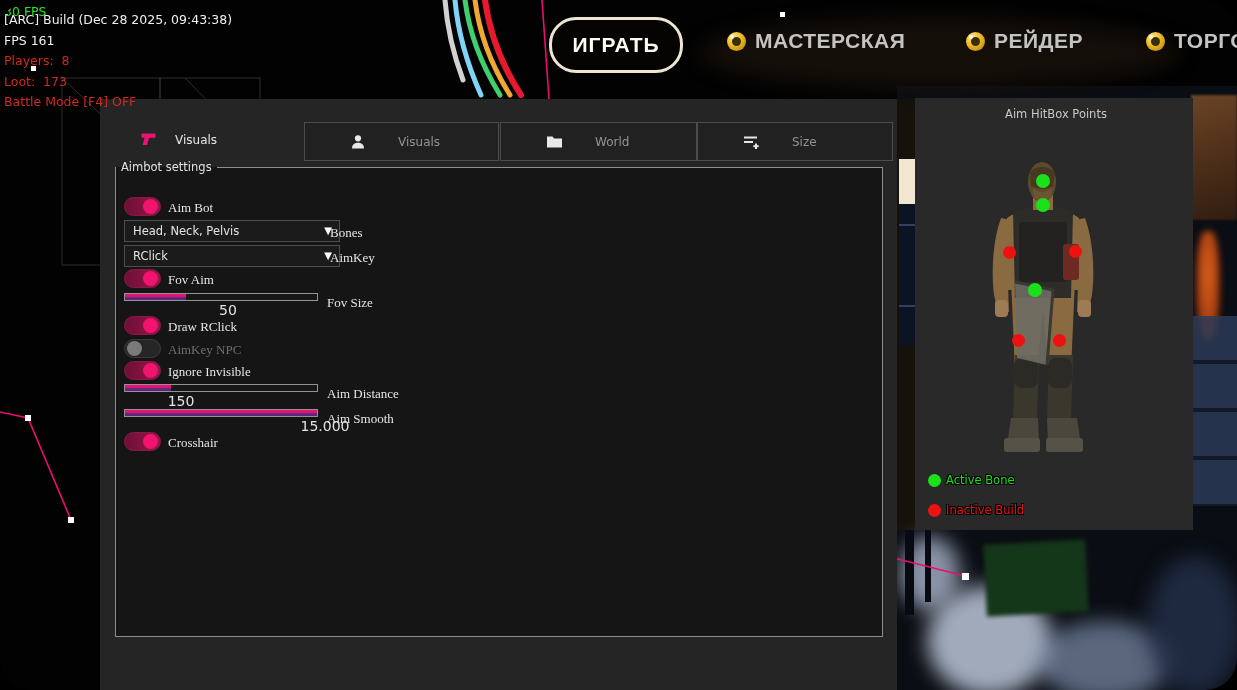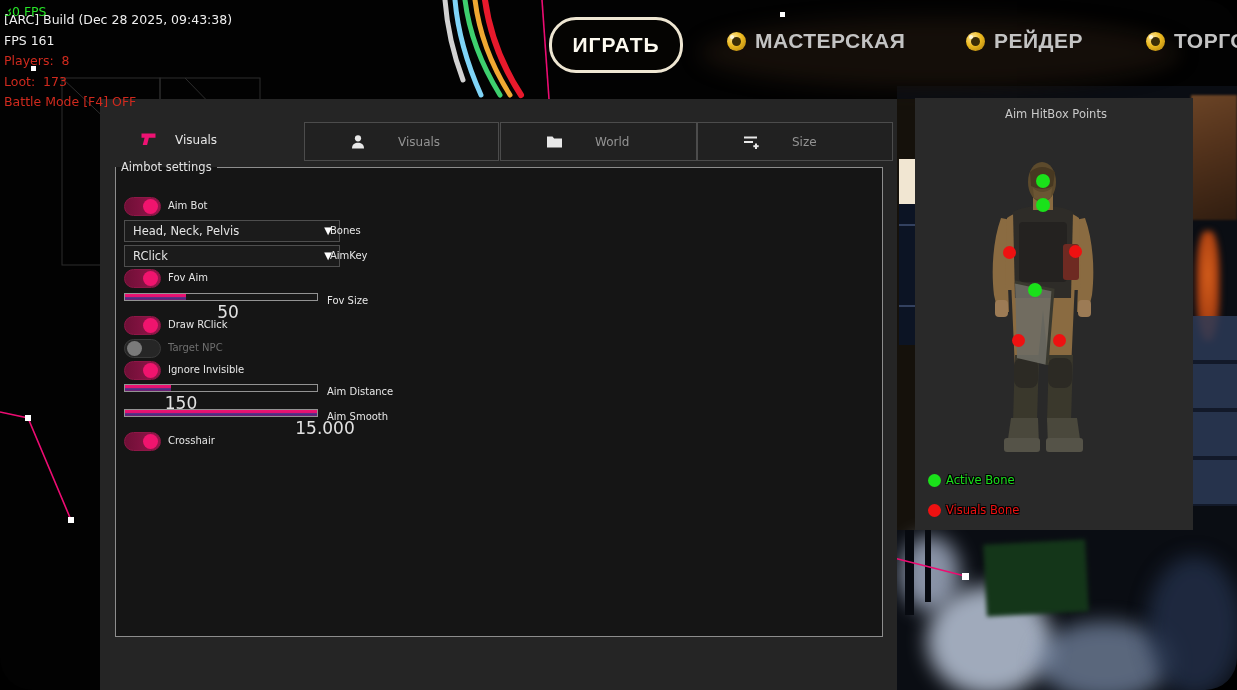--- a/index.html
+++ b/index.html
@@ -50,23 +50,23 @@
   .main-panel{position:absolute;left:100px;top:99px;width:797px;height:591px;background:#252525;z-index:2;}
   .tab-active{position:absolute;left:40px;top:33px;display:flex;align-items:center;gap:18px;
               color:#e6e6e6;font-size:12px;}
   .tab-box{position:absolute;top:23px;height:39px;background:#212121;border:1px solid #4c4c4c;
            display:flex;align-items:center;color:#939393;font-size:12px;box-sizing:border-box;}
   .tab-box .ticon{margin-left:45px;}
   .tab-box .tlabel{margin-left:32px;}
   .group{position:absolute;left:15px;top:61px;width:768px;height:477px;margin:0;padding:0;
          border:1px solid #8d8d8d;background:#151515;box-sizing:border-box;}
   .group legend{padding:0 5px;font-size:11.5px;color:#e2e2e2;}
-  .lbl{position:absolute;font-size:10px;color:#e6e6e6;white-space:nowrap;}
+  .lbl{position:absolute;font-size:13px;color:#e6e6e6;white-space:nowrap;font-family:Liberation Serif, serif;}
   .lbl.dim{color:#6f6f6f;}
-  .val{position:absolute;font-size:17px;color:#e2e2e2;text-align:center;}
+  .val{position:absolute;font-size:14px;color:#e2e2e2;text-align:center;}
 
   .toggle{position:absolute;width:37px;height:19px;border-radius:10px;background:#262626;border:1px solid #3a3a3a;box-sizing:border-box;}
   .toggle .knob{position:absolute;top:1px;left:2px;width:15px;height:15px;border-radius:50%;background:#7a7a7a;}
   .toggle.on{background:linear-gradient(90deg,#6f0f36,#96164c);border-color:#8e1747;}
   .toggle.on .knob{left:auto;right:2px;background:#f0146e;}
 
   .dropdown{position:absolute;width:216px;height:22px;background:#1b1b1b;border:1px solid #4e4e4e;box-sizing:border-box;
             display:flex;align-items:center;color:#e4e4e4;font-size:11.5px;padding-left:8px;}
   .dropdown .caret{position:absolute;right:7px;top:4px;color:#fff;font-size:10px;}
 
@@ -235,21 +235,21 @@
       <div class="lbl" style="left:211px;top:121px">Fov Size</div>
 
       <div class="toggle on" style="left:8px;top:142px">
           <div class="knob"></div>
         </div>
       <div class="lbl" style="left:52px;top:145px">Draw RClick</div>
 
       <div class="toggle" style="left:8px;top:165px">
           <div class="knob"></div>
         </div>
-      <div class="lbl dim" style="left:52px;top:168px">Target NPC</div>
+      <div class="lbl dim" style="left:52px;top:168px">AimKey NPC</div>
 
       <div class="toggle on" style="left:8px;top:187px">
           <div class="knob"></div>
         </div>
       <div class="lbl" style="left:52px;top:190px">Ignore Invisible</div>
 
       <div class="slider" style="left:8px;top:210px">
         <div class="fill" style="width: 24%;"></div>
       </div>
       <div class="val" style="left:35px;top:219px;width:60px">150</div>
@@ -310,16 +310,16 @@
     <div class="dot active" style="left:121px;top:100px"></div>
     <div class="dot inactive" style="left:88px;top:148px"></div>
     <div class="dot inactive" style="left:154px;top:147px"></div>
     <div class="dot active" style="left:113px;top:185px"></div>
     <div class="dot inactive" style="left:97px;top:236px"></div>
     <div class="dot inactive" style="left:138px;top:236px"></div>
 
     <div class="legend-dot" style="left:13px;top:376px;background:#1ae11a"></div>
     <div class="legend-label green" style="left:31px;top:375px">Active Bone</div>
     <div class="legend-dot" style="left:13px;top:406px;background:#ee1111"></div>
-    <div class="legend-label red" style="left:31px;top:405px">Visuals Bone</div>
+    <div class="legend-label red" style="left:31px;top:405px">Inactive Build</div>
   </div>
 
 </div>
 
 </body></html>

